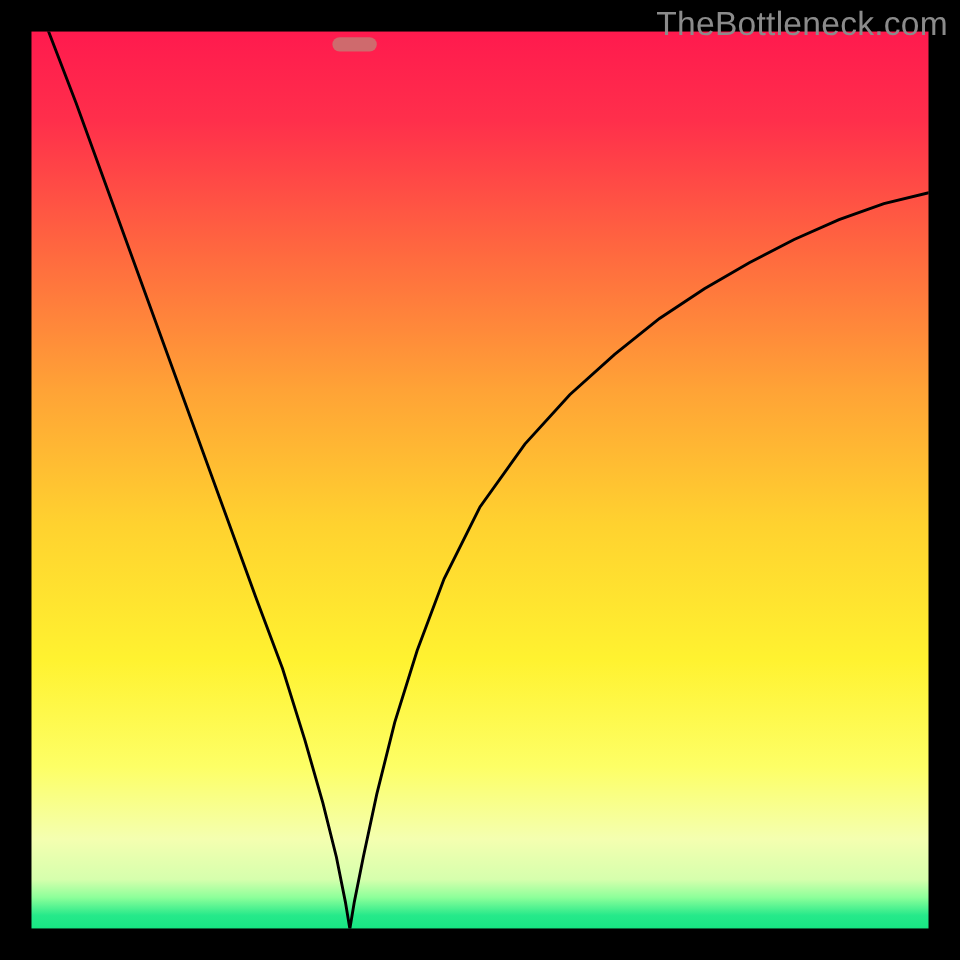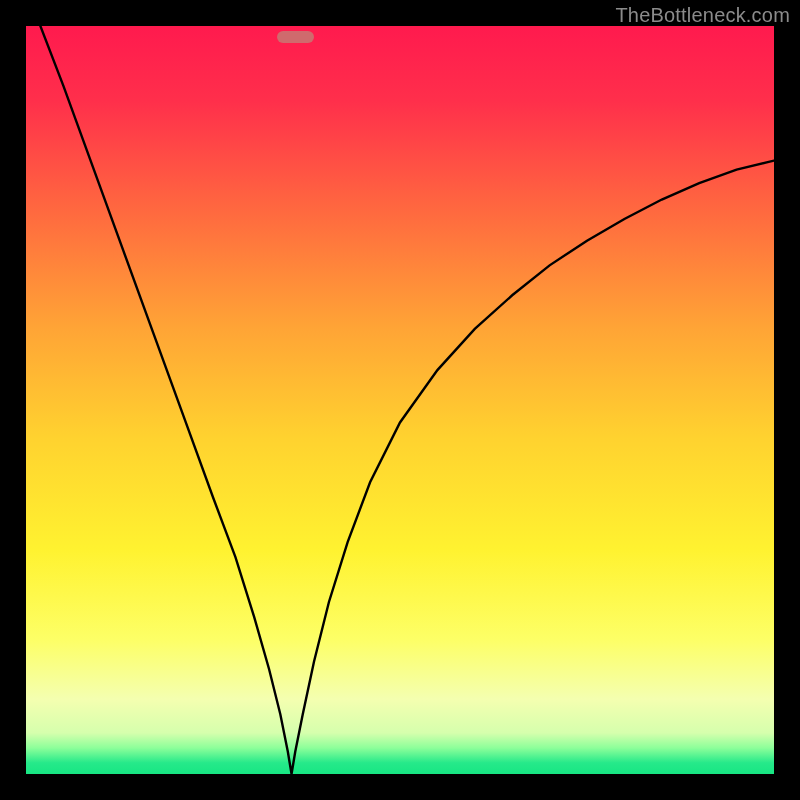--- a/index.html
+++ b/index.html
@@ -45,21 +45,21 @@
     position: absolute;
     height: 12px;
     border-radius: 6px;
     background: #cf6a6d;
   }
   .watermark {
     position: absolute;
     top: 4px;
     right: 10px;
     color: #8b8b8b;
-    font-size: 20px;
+    font-size: 28px;
     font-weight: 400;
     letter-spacing: 0.2px;
     margin-left: 36px;
   }
 </style>
 </head>
 <body>
 
 <div class="frame">
   <div class="plot-area">

